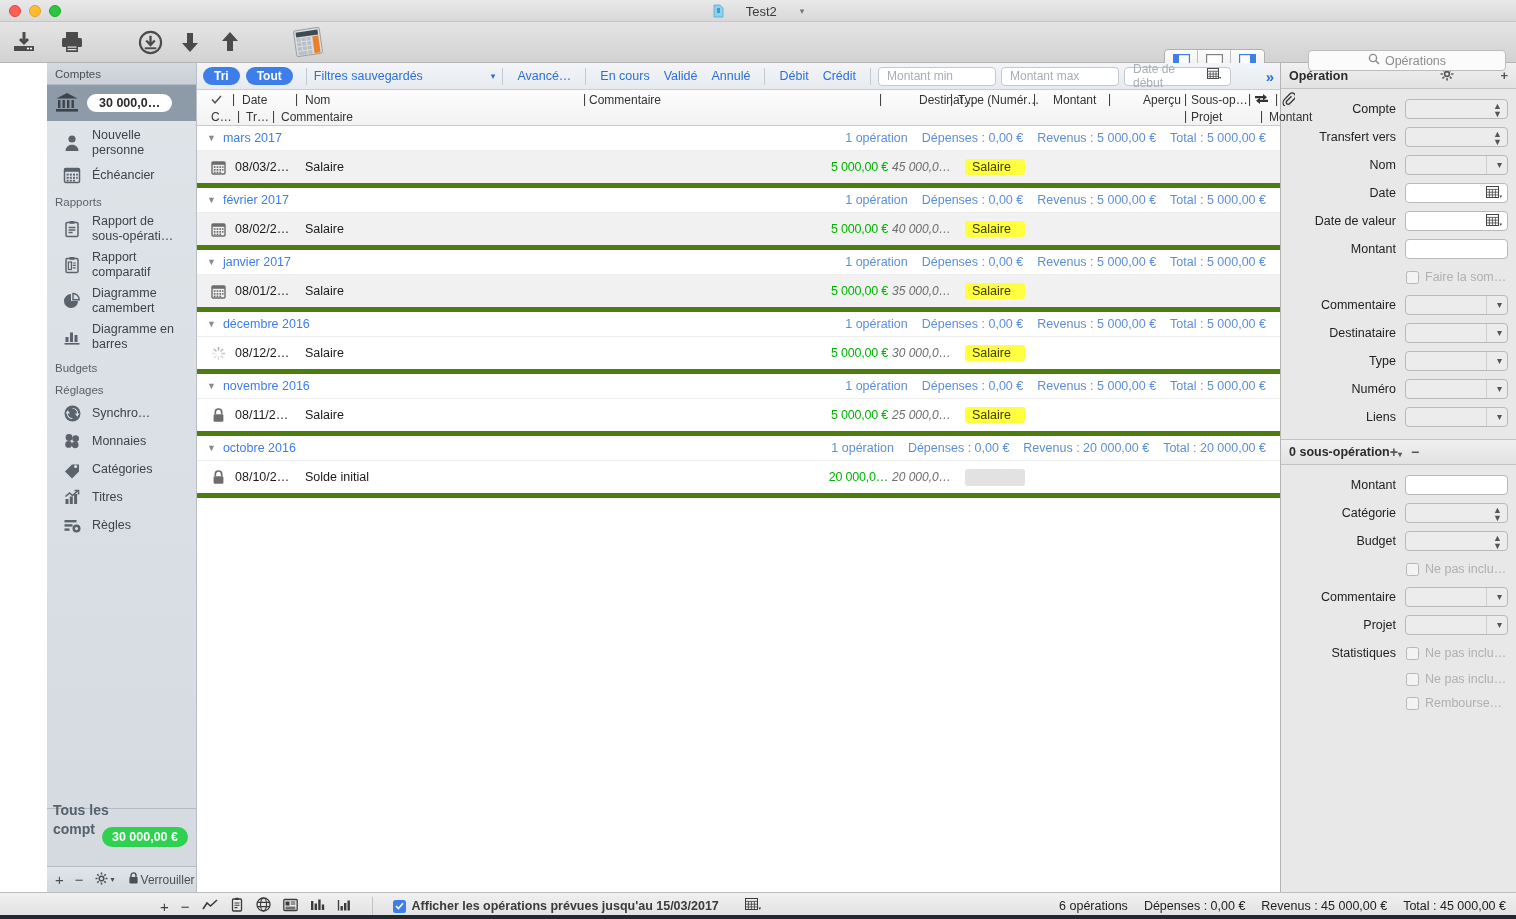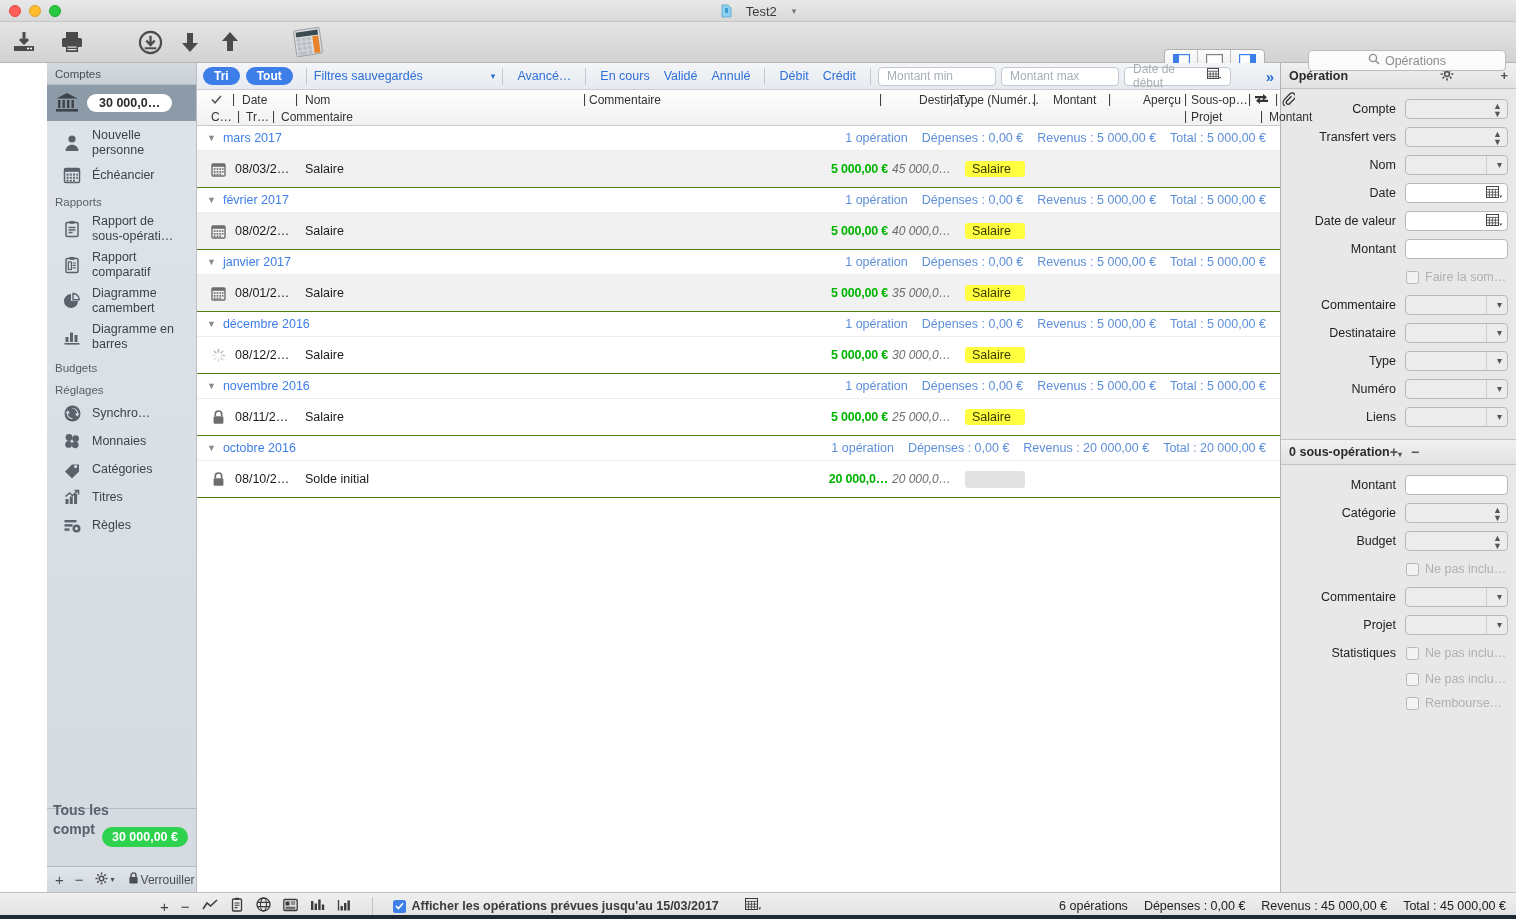--- a/index.html
+++ b/index.html
@@ -21,21 +21,21 @@
     position: relative;
     display: flex; align-items: center;
   }
   .traffic { display: flex; gap: 8px; padding-left: 9px; }
   .tl { width: 12px; height: 12px; border-radius: 50%; }
   .tl.red { background: #ff5f57; border: 1px solid #e0443e; }
   .tl.yellow { background: #ffbd2e; border: 1px solid #dea123; }
   .tl.green { background: #28c840; border: 1px solid #1aab29; }
   .title-center {
     position: absolute; left: 0; right: 0; top: 0; height: 22px;
-    display: flex; align-items: center; justify-content: center; gap: 13px;
+    display: flex; align-items: center; justify-content: center; gap: 21px;
     font-size: 13px; color: #3a3a3a; font-weight: 500;
   }
   .doc-icon { width: 13px; height: 14px; display:inline-block; }
   .title-chevron { font-size: 9px; color: #777; margin-left: 2px; }
 
   
   .toolbar {
     height: 41px; flex: 0 0 41px;
     background: linear-gradient(#e4e4e4, #d2d2d2);
     border-bottom: 1px solid #b4b4b4;
@@ -155,29 +155,29 @@
   .grp-row {
     height: 25px; display: flex; align-items: center;
     background: #fff; border-bottom: 1px solid #ededed;
     position: relative; font-size: 12.5px;
   }
   .grp-tri { color: #8b8b8b; font-size: 9px; margin: 0 7px 0 10px; }
   .grp-name { color: #3d7ee8; }
   .grp-stats { position: absolute; right: 14px; display: flex; gap: 14px; color: #5d8fd8; font-size: 12.5px; }
   .op-row {
     height: 37px; display: flex; align-items: center;
-    background: #f1f1f1; border-bottom: 1px solid #4d7c0f;
+    background: #f1f1f1; border-bottom: 5px solid #4d7c0f;
     position: relative; font-size: 12.5px; color: #1a1a1a;
   }
   .op-row.plain { background: #fff; }
   .op-icon { width: 22px; margin-left: 10px; display:flex; align-items:center; justify-content:center; color:#6d6d6d; }
   .op-date { margin-left: 6px; width: 62px; }
   .op-name { margin-left: 8px; }
   .op-amount {
-    position: absolute; right: 392px; color: #00b400; font-weight: bold;
+    position: absolute; right: 392px; color: #00b400; font-weight: normal;
     font-size: 12.5px; letter-spacing: -0.2px;
   }
   .op-apercu {
     position: absolute; right: 322px; color: #6d6d6d; font-style: italic;
     font-size: 12px; width: 66px; text-align: left;
   }
   .tag {
     position: absolute; right: 255px; background: #ffff3f;
     color: #3a3a00; font-size: 12.5px; padding: 1px 7px; border-radius: 3px;
     min-width: 60px;

